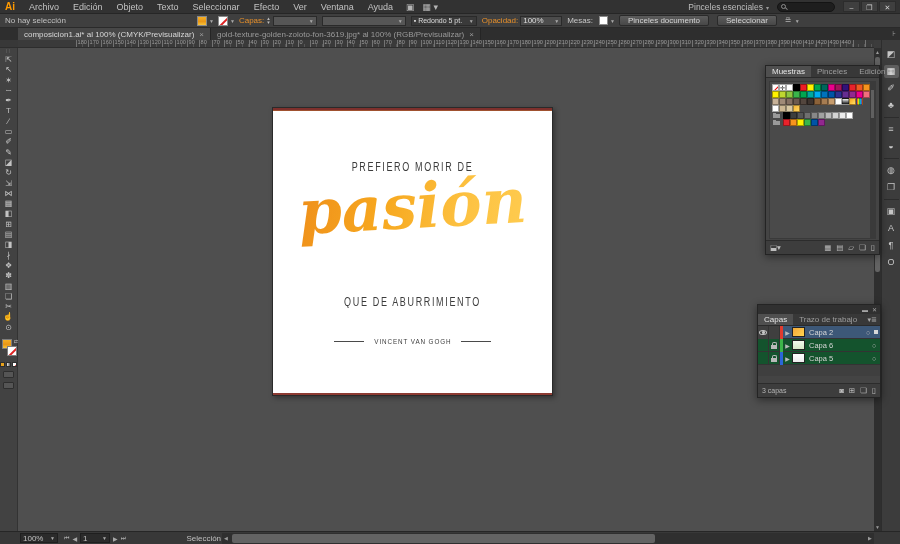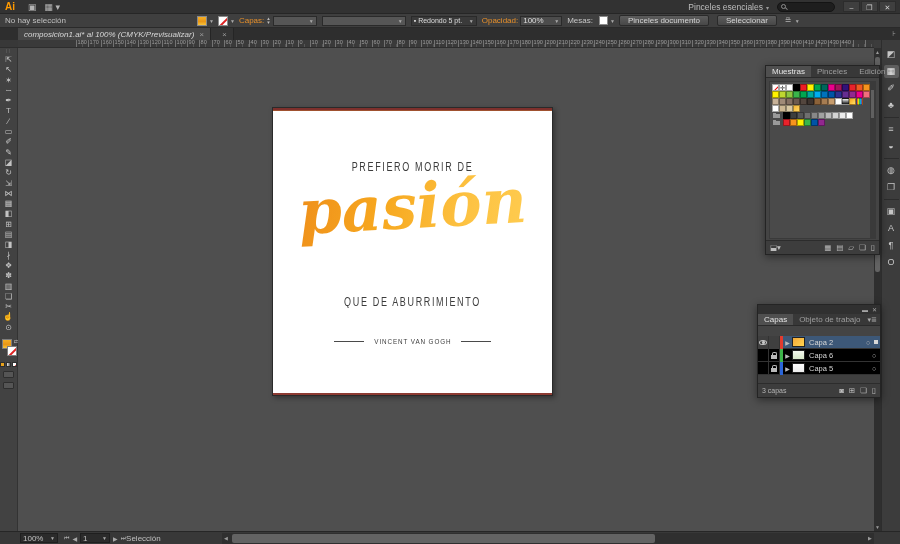--- a/index.html
+++ b/index.html
@@ -34,21 +34,21 @@
   .orange-label{color:#e8902a;margin-right:2px;}
   .stepper{display:flex;flex-direction:column;font-size:4.5px;color:#bbb;line-height:4px;margin-right:2px;}
   .ddbox{height:10px;background:#565656;border:1px solid #2a2a2a;display:flex;align-items:center;justify-content:space-between;padding:0 2px;margin-right:5px;color:#ddd;}
   .ddbox .ddarrow{margin:0;}
   .ddbox.dark{background:#3a3a3a;}
   .cb-btn{height:11px;background:linear-gradient(180deg,#5d5d5d,#474747);border:1px solid #2a2a2a;border-radius:2px;color:#d6d6d6;font-size:8px;line-height:9px;padding:0 8px;margin-right:8px;}
   .cb-gap{margin-right:6px;}
 
   
   .tabbar{position:absolute;left:0;top:28px;width:900px;height:12px;background:#2e2e2e;display:flex;align-items:stretch;padding-left:18px;}
-  .doc-tab{display:flex;align-items:center;padding:0 6px;font-size:8px;background:#343434;color:#9a9a9a;border-right:1px solid #252525;font-style:italic;}
+  .doc-tab{display:flex;align-items:center;padding:0 6px;font-size:8px;background:#343434;color:#9a9a9a;border-right:1px solid #252525;}
   .doc-tab.active{background:#474747;color:#d8d8d8;}
   .tab-close{margin-left:5px;color:#9a9a9a;font-size:8px;}
   .dock-expand{margin-left:auto;margin-right:4px;align-self:center;font-size:7px;color:#9f9f9f;}
 
   
   .ruler{position:absolute;left:18px;top:40px;width:856px;height:8px;background:#3a3a3a;border-bottom:1px solid #2d2d2d;overflow:hidden;
     background-image:repeating-linear-gradient(90deg,#737373 0 1px,transparent 1px 12.33px),repeating-linear-gradient(90deg,#565656 0 1px,transparent 1px 6.16px);
     background-size:856px 100%,856px 3px;background-position:58px 0,58px 100%;background-repeat:no-repeat;}
   .ruler-corner{position:absolute;left:0;top:40px;width:18px;height:8px;background:#383838;border-bottom:1px solid #2d2d2d;}
   .ruler-num{position:absolute;top:-1px;font-size:7px;transform:scale(0.8);transform-origin:left top;color:#9b9b9b;padding-left:2px;}
@@ -117,21 +117,21 @@
   .sw-folder::after{content:"";position:absolute;left:1px;top:0.5px;width:3px;height:1.5px;background:#9a9a9a;}
   .sw-scroll{position:absolute;right:0;top:0;width:5px;height:100%;background:#3a3a3a;}
   .sw-scroll .thumb{position:absolute;left:1px;top:8px;width:3px;height:28px;background:#606060;}
   .pbottom{position:absolute;left:0;bottom:0;width:100%;height:14px;background:#3d3d3d;border-top:1px solid #2c2c2c;display:flex;align-items:center;font-size:7px;color:#b5b5b5;padding:0 4px;}
   .pbottom .spacer{flex:1;}
   .pb-icon{margin-left:5px;font-size:7.5px;color:#bdbdbd;}
 
   
   #layers-panel{left:757px;top:304px;width:124px;height:94px;}
   .ptitle{height:9px;background:#303030;display:flex;justify-content:flex-end;align-items:center;gap:4px;padding-right:3px;font-size:6px;color:#a5a5a5;}
-  #layer-rows{background:#000000;margin-top:10px;}
+  #layer-rows{background:#14532d;}
   .layer-row{display:flex;align-items:center;height:13px;border-bottom:1px solid #333;font-size:7.5px;color:#d6d6d6;}
   .l-cell{width:11px;height:13px;border-right:1px solid #333;display:flex;align-items:center;justify-content:center;}
   .eye{position:relative;width:8px;height:5px;border:1px solid #c6c6c6;border-radius:50%;}
   .eye::after{content:"";position:absolute;left:2px;top:0.6px;width:2.6px;height:2.6px;border-radius:50%;background:#c6c6c6;}
   .lock{position:relative;width:6px;height:4px;background:#b9b9b9;margin-top:3px;}
   .lock::before{content:"";position:absolute;left:0.8px;top:-3px;width:3px;height:3px;border:1px solid #b9b9b9;border-bottom:none;border-radius:2px 2px 0 0;}
   .l-color{width:3px;height:13px;}
   .l-exp{width:9px;text-align:center;font-size:6px;color:#bbb;}
   .l-thumb{width:13px;height:10px;border:1px solid #222;margin-right:4px;}
   .l-name{flex:1;}
@@ -139,33 +139,44 @@
   .l-chip{width:4px;height:4px;background:#d8d8d8;margin-right:2px;}
   .layer-row.selected{background:#3d5878;}
   .layer-row.selected .l-cell{background:#3f3f3f;}
   .layers-empty{height:11px;background:#3f3f3f;}
 
   
   .statusbar{position:absolute;left:0;top:531px;width:900px;height:13px;background:#383838;border-top:1px solid #262626;display:flex;align-items:center;font-size:8px;color:#c0c0c0;}
   .sb-zoom{margin-left:20px;width:38px;height:10px;background:#2b2b2b;border:1px solid #1f1f1f;display:flex;justify-content:space-between;align-items:center;padding:0 2px;}
   .sb-nav{display:flex;align-items:center;gap:3px;margin-left:6px;font-size:6px;color:#a8a8a8;}
   .sb-board{width:30px;height:10px;background:#2b2b2b;border:1px solid #1f1f1f;display:flex;justify-content:space-between;align-items:center;padding:0 2px;font-size:8px;color:#c0c0c0;}
-  .sb-status{width:95px;text-align:left;}
+  .sb-status{width:95px;text-align:right;}
   .sb-pop{font-size:6px;color:#a8a8a8;margin-left:2px;}
   .hscroll{position:absolute;left:222px;top:1px;width:652px;height:11px;background:#2f2f2f;}
   .hscroll .arrow{position:absolute;top:0;width:8px;height:11px;font-size:5px;color:#9a9a9a;text-align:center;line-height:11px;}
   .hscroll .thumb{position:absolute;left:10px;top:1px;width:423px;height:9px;background:#636363;border-radius:2px;}
 </style>
 </head>
 <body>
 
 <div id="app">
 
   <div class="menubar">
     <span class="ai-logo">Ai</span>
+    <div id="menu-items">
+        <div class="menu-item">Archivo</div>
+        <div class="menu-item">Edición</div>
+        <div class="menu-item">Objeto</div>
+        <div class="menu-item">Texto</div>
+        <div class="menu-item">Seleccionar</div>
+        <div class="menu-item">Efecto</div>
+        <div class="menu-item">Ver</div>
+        <div class="menu-item">Ventana</div>
+        <div class="menu-item">Ayuda</div>
+      </div>
     <div id="menu-icons">
         <div class="mb-icon">▣</div>
         <div class="mb-icon">▦ ▾</div>
       </div>
     <div class="menubar-right">
       <span class="workspace"><span>Pinceles esenciales</span><span class="dd">▾</span></span>
       <div class="searchbox">
           <span class="mag"></span>
         </div>
       <div id="win-controls">
@@ -212,20 +223,21 @@
     <span style="font-size:8px;color:#b5b5b5;">≞ <span class="ddarrow">▼</span></span>
   </div>
 
   <div class="tabbar">
     <div id="tabs" style="display:flex;">
         <div class="doc-tab active">
           <span class="tab-label">composicion1.ai* al 100% (CMYK/Previsualizar)</span>
           <span class="tab-close">×</span>
         </div>
         <div class="doc-tab">
+          <span class="tab-label">gold-texture-golden-zoloto-fon-3619.jpg* al 100% (RGB/Previsualizar)</span>
           <span class="tab-close">×</span>
         </div>
       </div>
     <span class="dock-expand">⊦</span>
   </div>
 
   <div class="ruler-corner"></div>
   <div class="ruler" id="ruler">
       <span class="ruler-num" style="left: 58px;">180</span>
       <span class="ruler-num" style="left: 70.33px;">170</span>
@@ -479,21 +491,21 @@
       </div>
   </div>
 
   <div class="panel" id="layers-panel">
     <div class="ptitle" id="layers-title">
         <span>▬</span>
         <span>✕</span>
       </div>
     <div class="ptabs" id="layers-tabs">
         <span class="ptab active">Capas</span>
-        <span class="ptab">Objeto de trabajo</span>
+        <span class="ptab">Trazo de trabajo</span>
         <span class="ptabs-right">
           <span>▾≣</span>
         </span>
       </div>
     <div id="layer-rows">
         <div class="layer-row selected">
           <span class="l-cell">
             <span class="eye"></span>
           </span>
           <span class="l-cell"></span>

